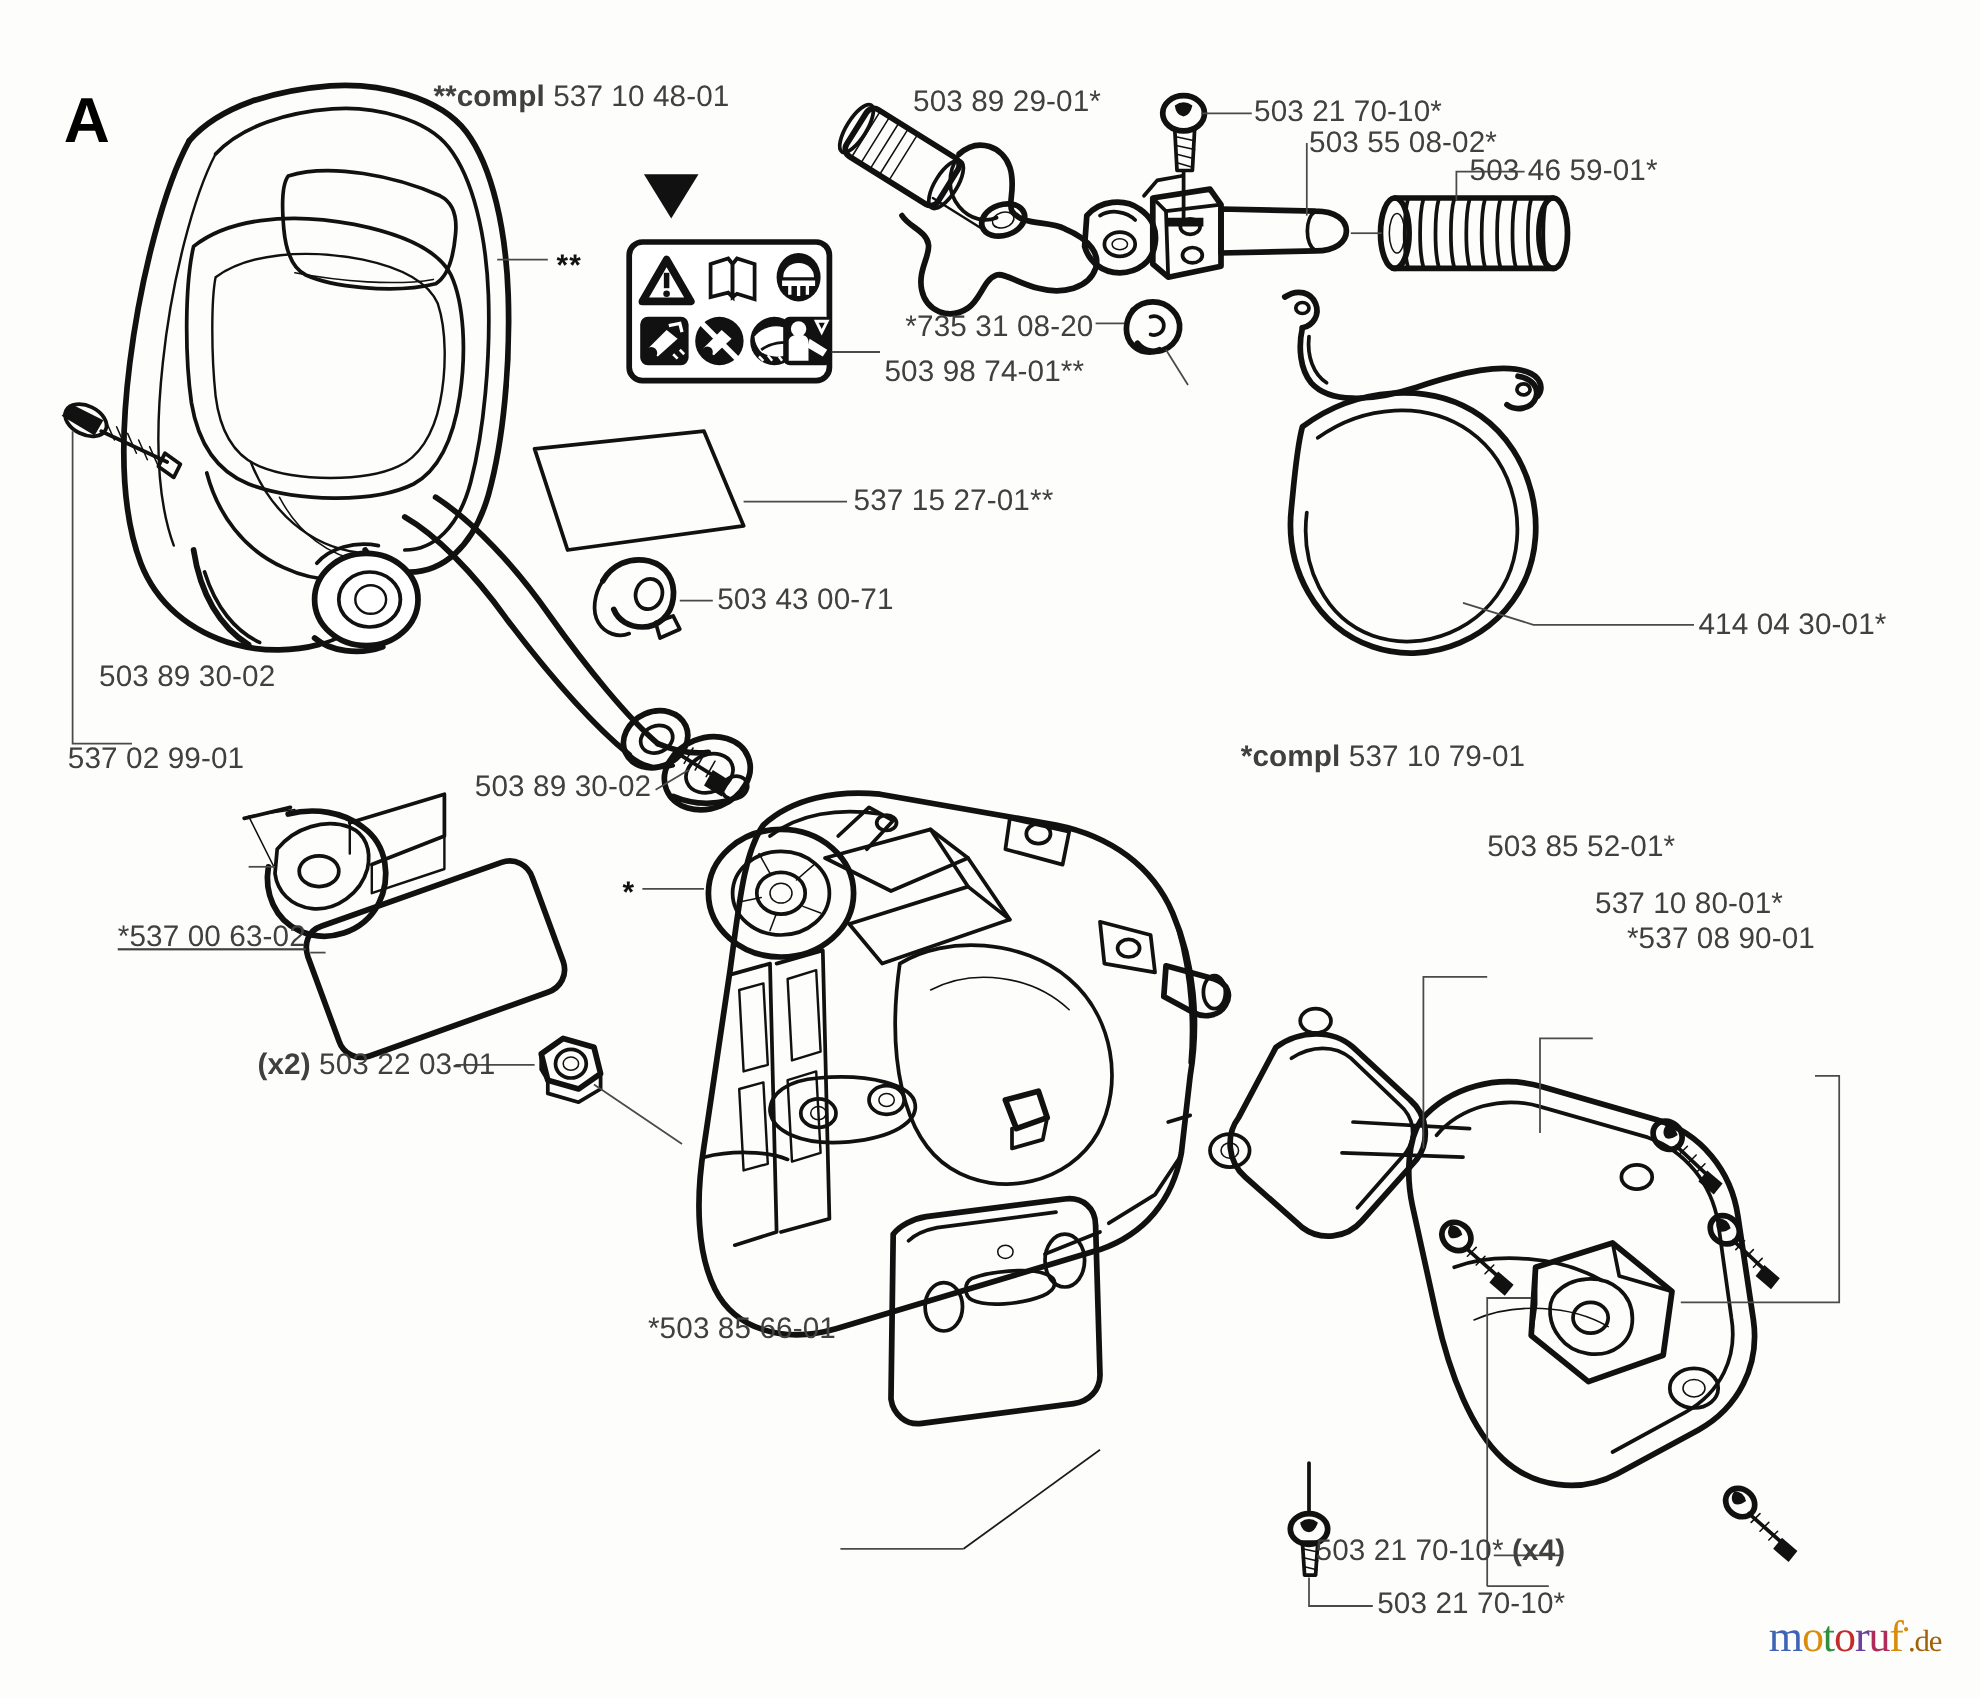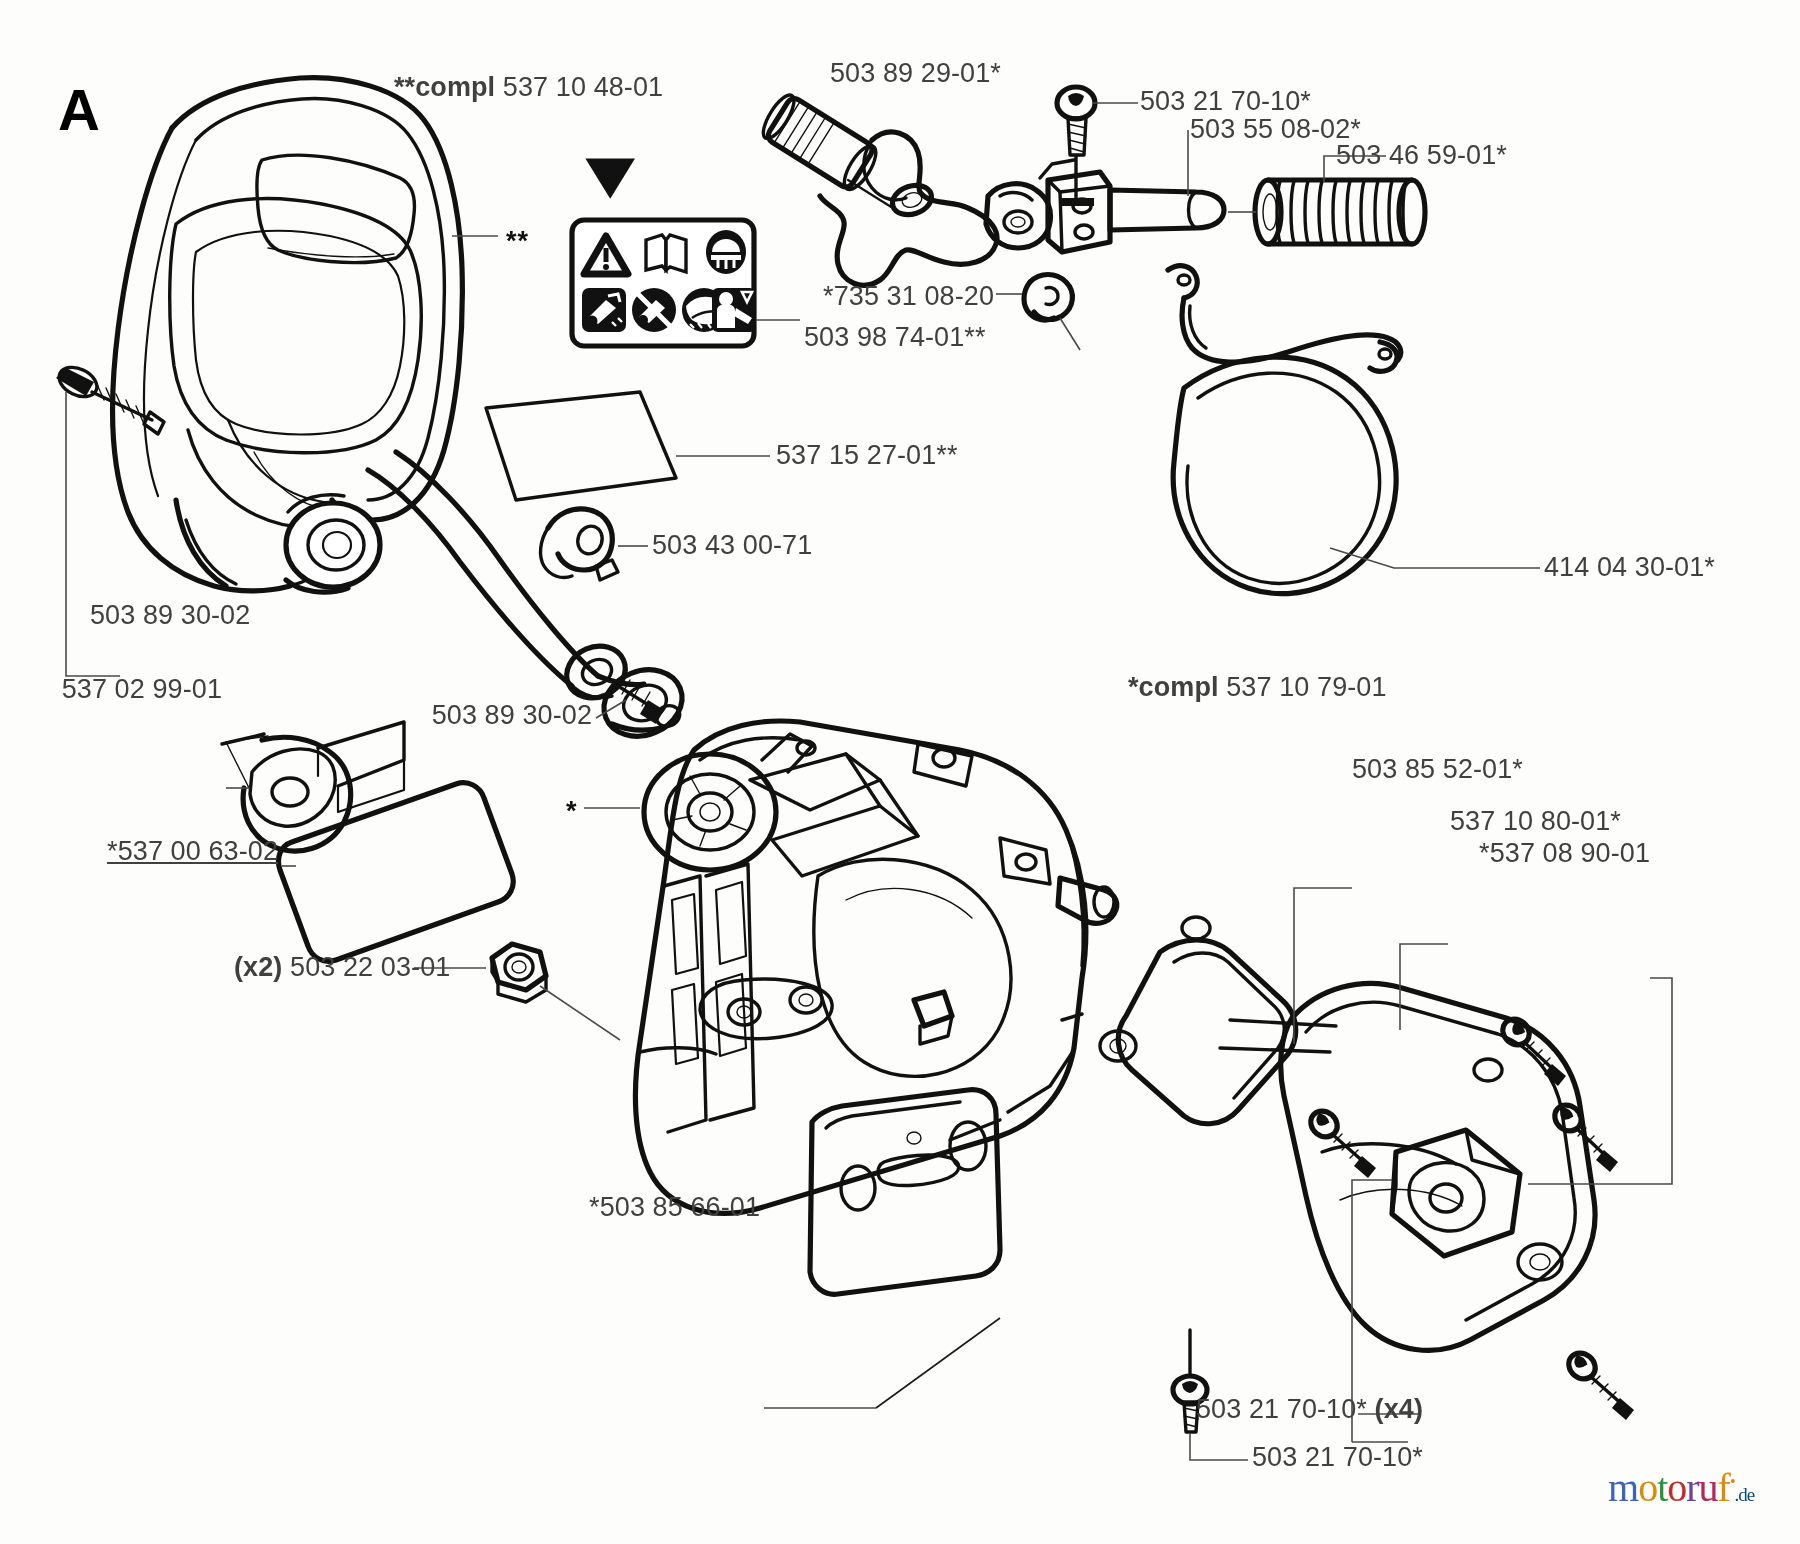--- a/index.html
+++ b/index.html
@@ -22,21 +22,21 @@
     position:absolute;font-size:58px;font-weight:bold;color:#000;
     font-family:"Liberation Sans","DejaVu Sans",sans-serif;
   }
   .stars{position:absolute;font-size:27px;font-weight:bold;letter-spacing:1px;color:#111;}
   .wm{
     position:absolute;font-family:"Liberation Serif","DejaVu Serif",serif;
     font-size:40px;letter-spacing:-1px;
   }
   .wm .s1{color:#3f63b5;} .wm .s2{color:#d98c0b;} .wm .s3{color:#2f8f3f;}
   .wm .s4{color:#c42a2a;} .wm .s5{color:#6f3f9e;} .wm .s6{color:#b02b5a;}
-  .wm .de{color:#0c4a6e;font-size:19px;}
+  .wm .de{color:#a16207;font-size:28px;}
   .wm .dot{color:#d98c0b;font-size:16px;vertical-align:super;}
 </style>
 </head>
 <body>
 
 <div id="sheet">
 
 <svg class="art" viewBox="0 0 1800 1544" xmlns="http://www.w3.org/2000/svg">
   <defs>
     <style>
@@ -481,21 +481,21 @@
 
 <div class="lbl" style="left:1128px;top:674px;">
   <b>*compl</b>
   <span>537 10 79-01</span>
 </div>
 
 <div class="stars" style="left:506px;top:226px;">**</div>
 
 <div class="stars" style="left:566px;top:796px;">*</div>
 
-<div class="lbl" style="left:830px;top:60px;">503 89 29-01*</div>
+<div class="lbl" style="left:830px;top:79px;">503 89 29-01*</div>
 <div class="lbl" style="left:1140px;top:88px;">503 21 70-10*</div>
 <div class="lbl" style="left:1190px;top:116px;">503 55 08-02*</div>
 <div class="lbl" style="left:1336px;top:142px;">503 46 59-01*</div>
 
 <div class="lbl r" style="left:994px;top:283px;">*735 31 08-20</div>
 <div class="lbl" style="left:804px;top:324px;">503 98 74-01**</div>
 <div class="lbl" style="left:776px;top:442px;">537 15 27-01**</div>
 <div class="lbl" style="left:652px;top:532px;">503 43 00-71</div>
 <div class="lbl" style="left:1544px;top:554px;">414 04 30-01*</div>
 

